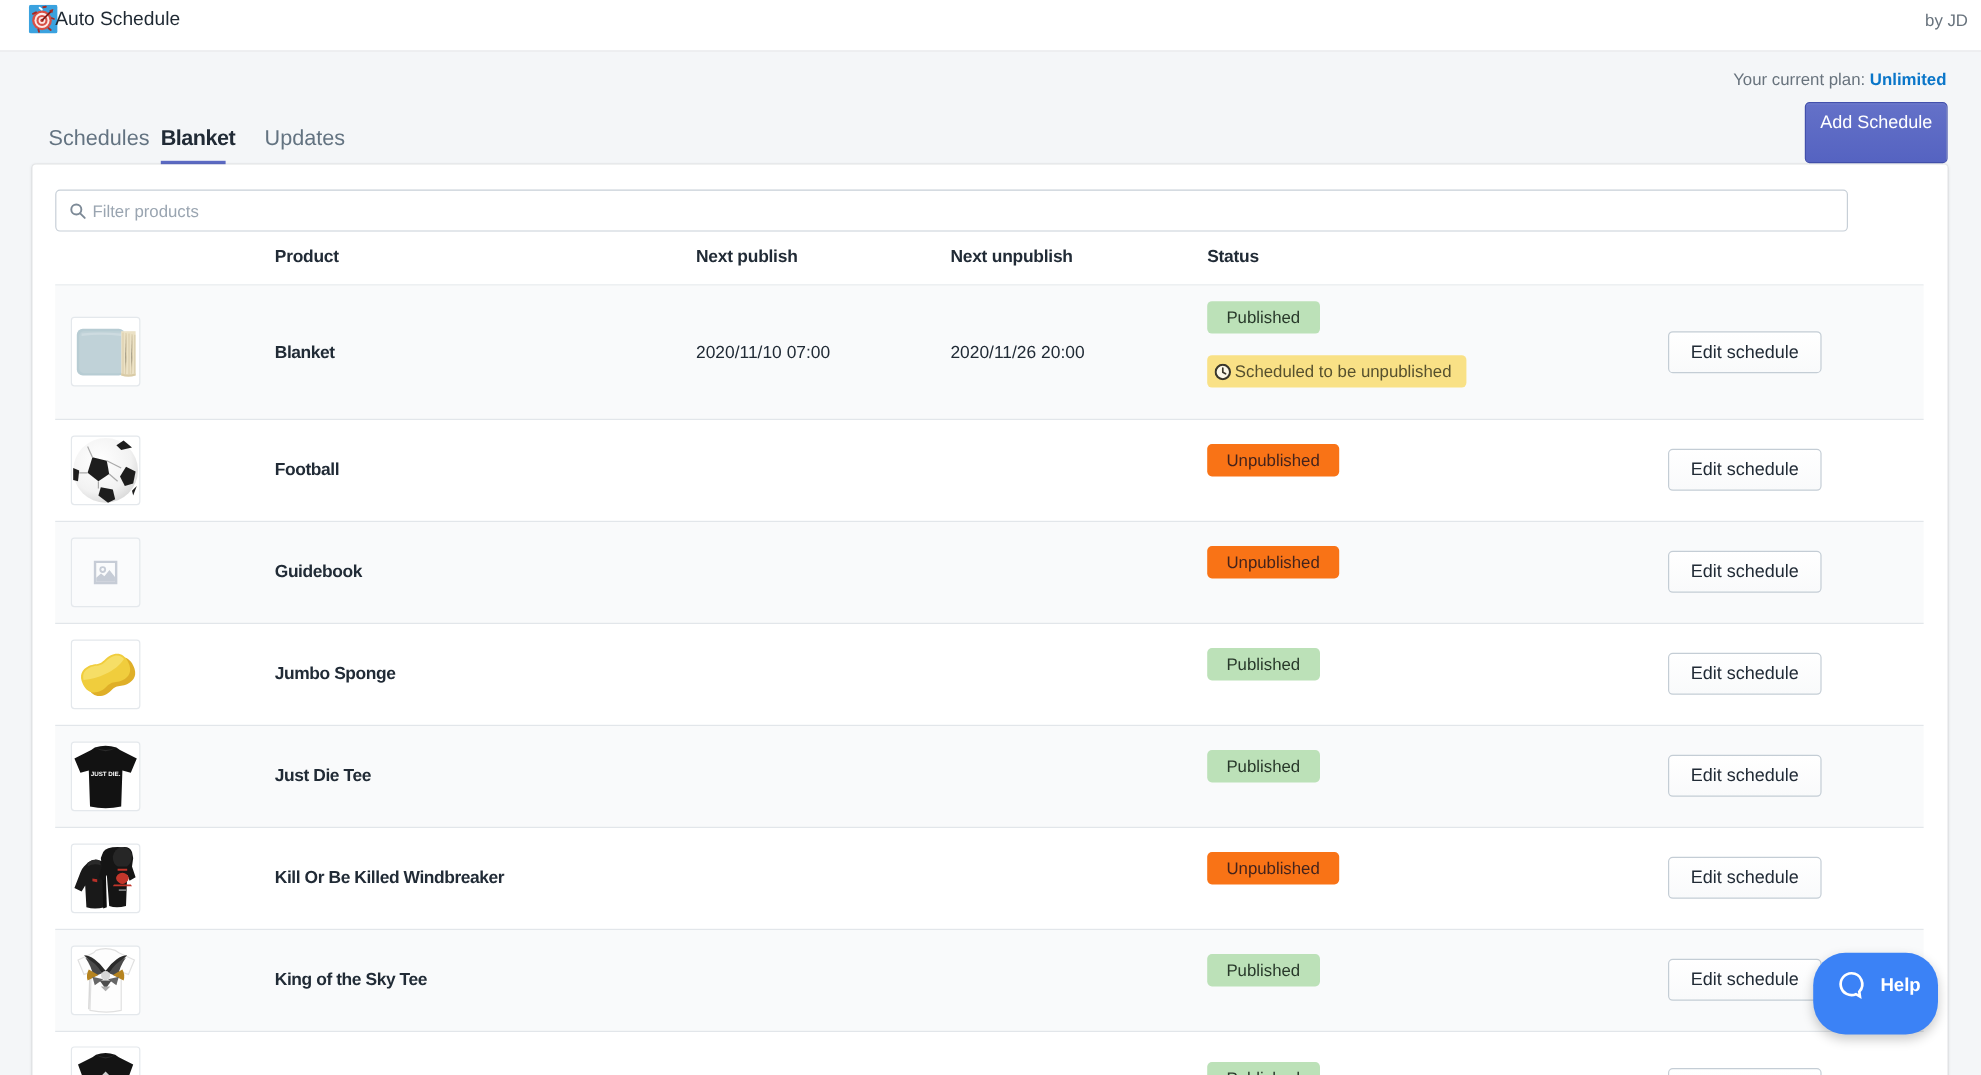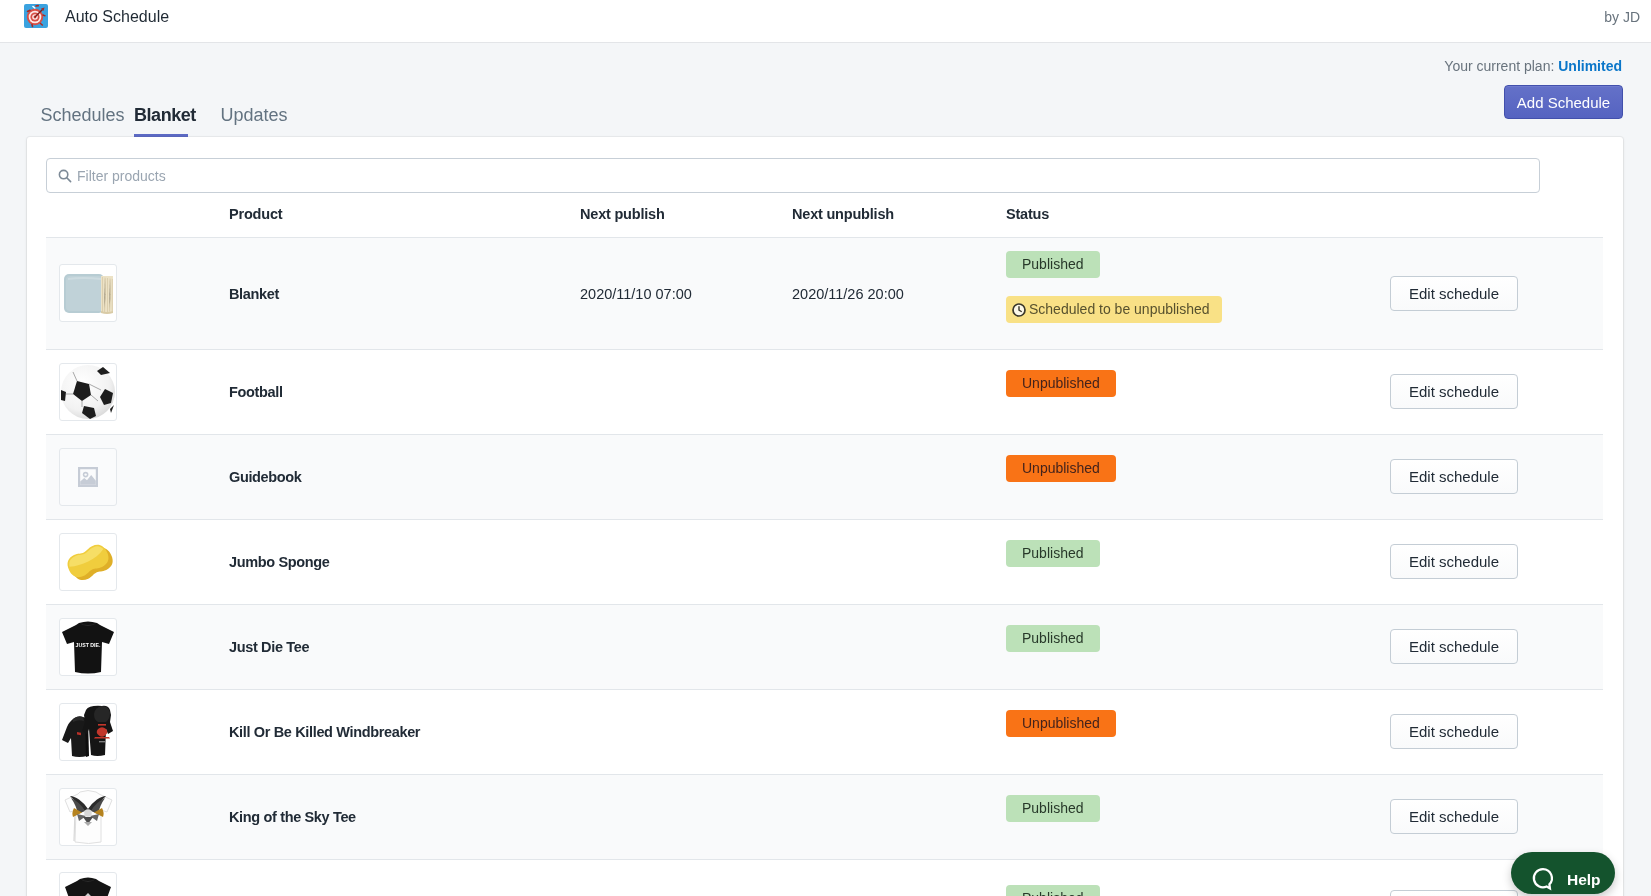--- a/index.html
+++ b/index.html
@@ -1,24 +1,24 @@
 <!DOCTYPE html>
 <html><head>
 <meta charset="utf-8">
 <style>
 * { margin:0; padding:0; box-sizing:border-box; }
 html,body { width:1651px; height:896px; overflow:hidden; }
 body { background:#f4f6f8; font-family:"Liberation Sans", sans-serif; color:#212b36; position:relative; }
 .topbar { position:absolute; left:0; top:0; width:1651px; height:43px; background:#fff; border-bottom:1px solid #e3e5e8; }
 .appicon { position:absolute; left:24px; top:4px; width:24px; height:24px; }
-.apptitle { position:absolute; left:65px; top:8px; font-size:16px; color:#1f2933; }
+.apptitle { position:absolute; left:46px; top:8px; font-size:16px; color:#1f2933; }
 .byjd { position:absolute; right:11px; top:9px; font-size:14px; color:#68737d; }
 .plan { position:absolute; right:29px; top:58px; font-size:14px; color:#68737d; }
 .plan b { color:#0a76c9;margin-top:20px; }
-.addbtn { position:absolute; left:1504px; top:85px; width:119px; height:34px; background:linear-gradient(to bottom,#6471c8,#5563c1); border:1px solid #4250ac; border-radius:4px; color:#fff; font-size:15px; text-align:center; line-height:33px; box-shadow:inset 0 1px 0 #6f7bce; }
+.addbtn { position:absolute; left:1504px; top:85px; width:119px; height:51px; background:linear-gradient(to bottom,#6471c8,#5563c1); border:1px solid #4250ac; border-radius:4px; color:#fff; font-size:15px; text-align:center; line-height:33px; box-shadow:inset 0 1px 0 #6f7bce; }
 .tab { position:absolute; top:105px; font-size:18px; color:#637381; }
 .tab.sel { color:#212b36; font-weight:bold; letter-spacing:-0.45px; }
 .tabline { position:absolute; left:134px; top:134px; width:54px; height:3px; background:#5c6ac4; }
 .card { position:absolute; left:27px; top:137px; width:1596px; height:880px; background:#fff; border-radius:3px; box-shadow:0 0 0 1px rgba(63,63,68,.05), 0 1px 3px 0 rgba(63,63,68,.15); }
 .filter { position:absolute; left:19px; top:21px; width:1494px; height:35px; border:1px solid #c7cfd7; border-radius:4px; background:#fff; }
 .filter svg { position:absolute; left:11px; top:10px; }
 .filter .ph { position:absolute; left:30px; top:8.5px; font-size:14px; color:#9aa5b1; }
 .thead { position:absolute; left:19px; top:56px; width:1557px; height:45px; border-bottom:1px solid #e2e6ea; font-weight:bold; font-size:14.5px; letter-spacing:-0.2px; }
 .thead div { position:absolute; top:13px; }
 .rows { position:absolute; left:19px; top:101px; width:1557px; }
@@ -29,21 +29,21 @@
 .r1 .imgbox { top:26px; }
 .pname { position:absolute; left:183px; top:50%; transform:translateY(-50%); font-weight:bold; font-size:14.5px; letter-spacing:-0.35px; }
 .pdate { position:absolute; top:50%; transform:translateY(-50%); font-size:14.5px; }
 .badge { position:absolute; left:960px; height:27px; line-height:27px; padding:0 16px; border-radius:4px; font-size:14px; top:20px; color:#212b36; }
 .b-green { background:#bce1b8; color:#28392a; }
 .b-red { background:#f97316; color:#44231c; }
 .b-yellow { background:#f9e186; color:#57512e; white-space:nowrap; padding:0 12px 0 6px; }
 .b-yellow svg { vertical-align:-2.5px; margin-right:3px; }
 .editbtn { position:absolute; left:1344px; top:24px; width:128px; height:35px; background:linear-gradient(to bottom,#fff,#f9fafb); border:1px solid #c4cdd5; border-radius:4px; font-size:15px; color:#212b36; text-align:center; line-height:33px; }
 .r1 .editbtn { top:38px; }
-.help { position:absolute; left:1511px; top:852px; width:104px; height:42px; border-radius:27px; background:#14532d; box-shadow:0 4px 10px rgba(0,0,0,.22); }
+.help { position:absolute; left:1511px; top:794px; width:104px; height:68px; border-radius:27px; background:#3b82f6; box-shadow:0 4px 10px rgba(0,0,0,.22); }
 .help .txt { position:absolute; left:56px; top:19px; color:#fff; font-weight:bold; font-size:15.5px; }
 </style>
 </head>
 <body>
 <div class="topbar">
   <svg class="appicon" viewBox="0 0 24 24">
     <rect x="0" y="0" width="24" height="24" rx="2" fill="#3aa2df"></rect>
     <circle cx="11" cy="13" r="8.2" fill="#d84f46"></circle>
     <circle cx="11" cy="13" r="6.3" fill="#fce9e7"></circle>
     <circle cx="11" cy="13" r="4.6" fill="#d84f46"></circle>

